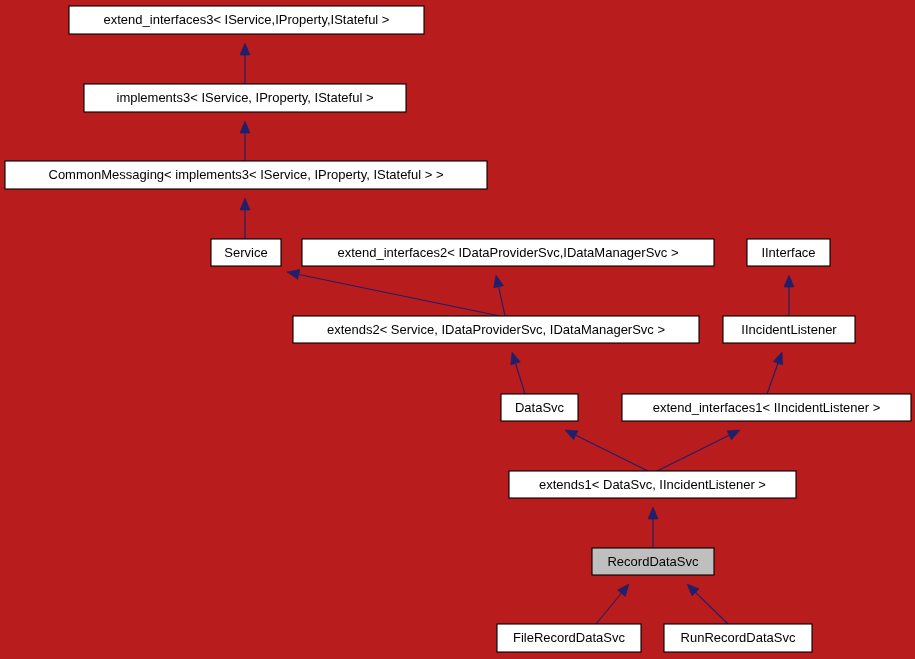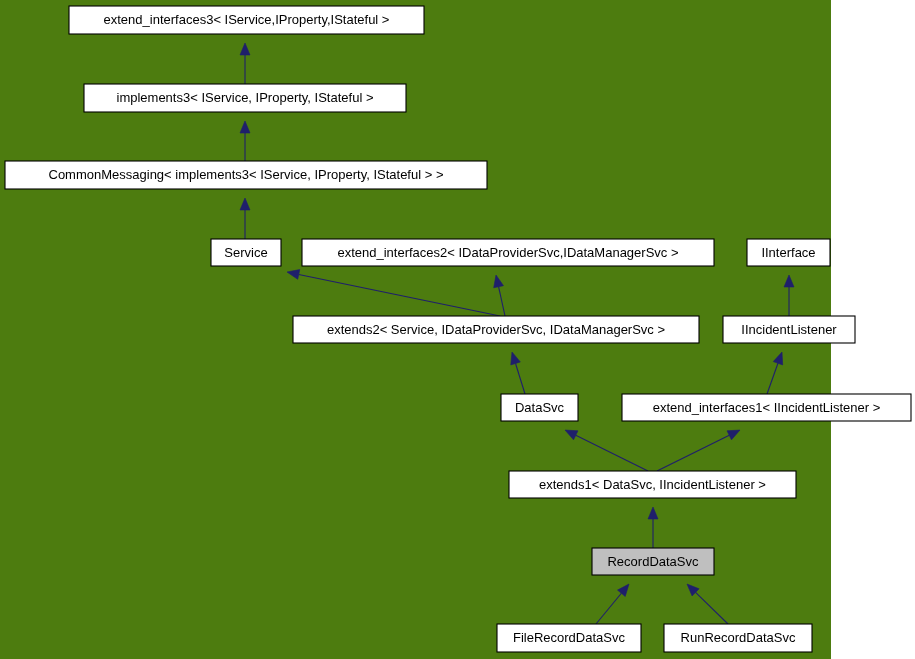--- a/index.html
+++ b/index.html
@@ -9,23 +9,23 @@
     background: #ffffff;
   }
   body {
     width: 915px;
     height: 659px;
     font-family: "Liberation Sans", "DejaVu Sans", sans-serif;
     overflow: hidden;
   }
   #diagram-root {
     position: relative;
-    width: 831px;
+    width: 915px;
     height: 659px;
-    background: #4d7c0f;
+    background: #b91c1c;
   }
   svg#graph {
     position: absolute;
     top: 0;
     left: 0;
     width: 915px;
     height: 659px;
     display: block;
   }
   .node-box {

